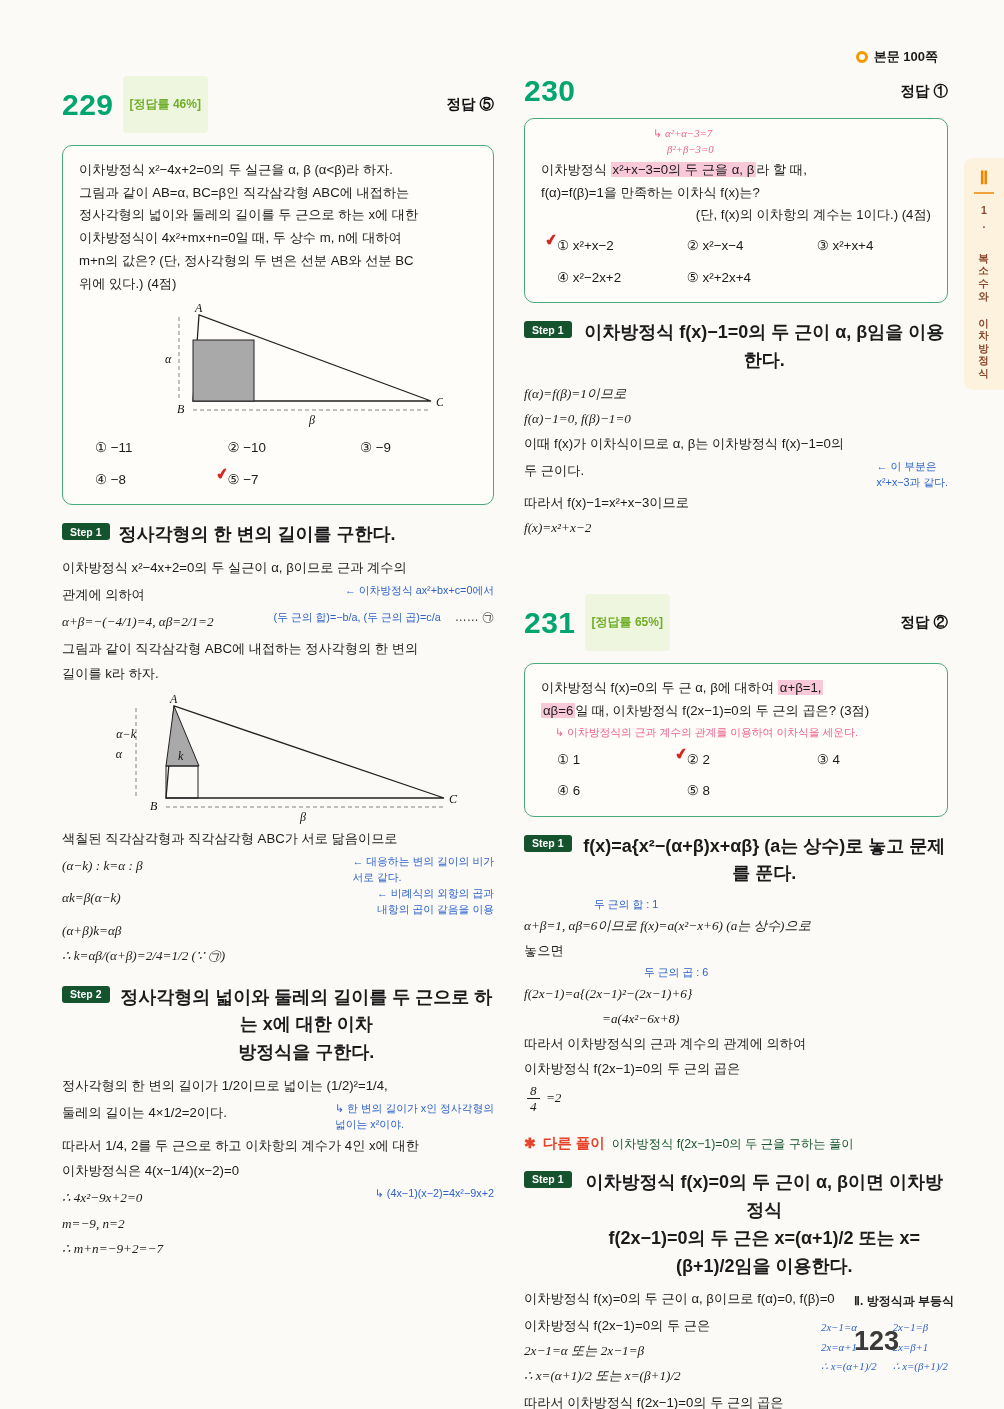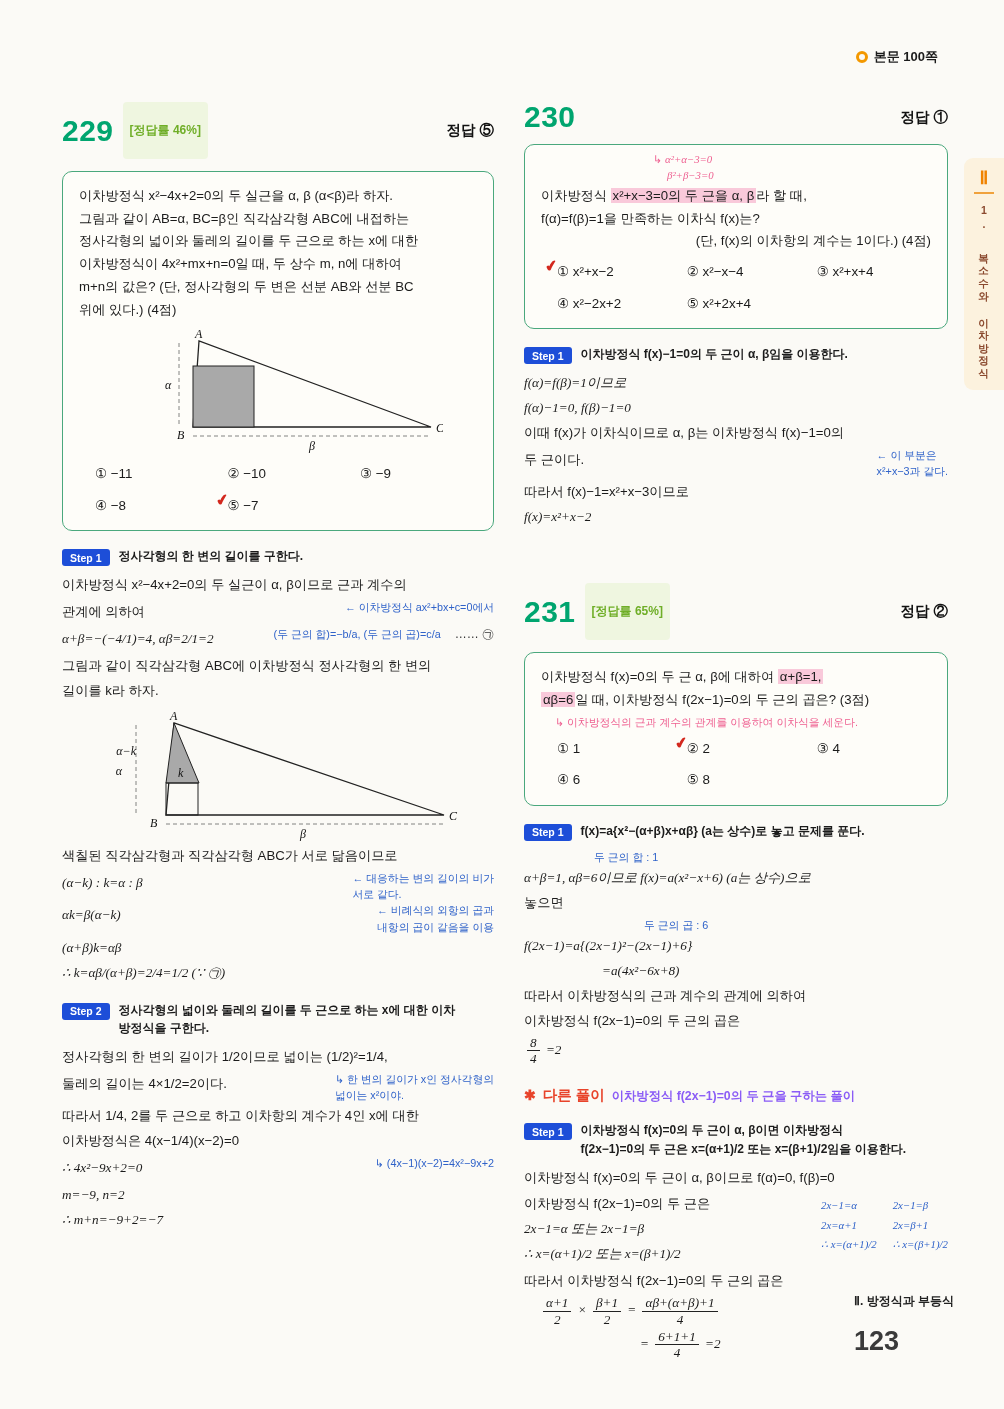--- a/index.html
+++ b/index.html
@@ -7,54 +7,54 @@
   body{background:#fbfaf6;font-family:"Liberation Sans",sans-serif;color:#1b1b1b;position:relative;overflow:hidden;}
   .page{position:absolute;inset:0;}
   
   .ref{position:absolute;top:48px;right:66px;display:flex;align-items:center;gap:6px;font-size:13px;font-weight:bold;}
   .target{width:12px;height:12px;border:3.5px solid #f39800;border-radius:50%;display:inline-block;}
   
   .col{position:absolute;top:76px;}
   .col.left{left:62px;width:432px;}
   .col.right{left:524px;width:424px;}
   
-  .phead{display:flex;align-items:center;margin-bottom:12px;margin-top:26px;}
+  .phead{display:flex;align-items:center;margin-bottom:12px;}
   .num{font-size:30px;font-weight:bold;color:#00a56f;letter-spacing:.5px;line-height:1;}
   .rate{margin-left:9px;background:#eff6e0;color:#6fae27;font-weight:bold;font-size:12px;padding:20px 7px;border-radius:4px;}
   .ans{margin-left:auto;font-size:14.5px;font-weight:bold;color:#111;}
   
   .pbox{border:1.6px solid #4aa87d;border-radius:10px;padding:13px 16px 12px;position:relative;background:#fefdf9;}
   .pt{font-size:13.2px;line-height:1.72;}
   .choices{display:flex;margin-top:6px;}
   .choice{flex:0 0 33.3%;font-size:13.4px;position:relative;padding-left:16px;line-height:1.9;}
   .check{position:absolute;left:4px;top:-7px;color:#d3281e;font-size:15px;transform:rotate(-10deg);font-weight:bold;}
   
   .step{display:flex;gap:9px;margin:16px 0 8px;align-items:flex-start;}
-  .badge{flex:0 0 auto;background:#1d4ed8;color:#fff;font-size:10.5px;font-weight:bold;padding:2.5px 8px;border-radius:3px;margin-top:2px;white-space:nowrap;}
-  .stitle{font-size:12px;font-weight:bold;line-height:1.55;}
+  .badge{flex:0 0 auto;background:#14532d;color:#fff;font-size:10.5px;font-weight:bold;padding:2.5px 8px;border-radius:3px;margin-top:2px;white-space:nowrap;}
+  .stitle{font-size:18px;font-weight:bold;line-height:1.55;text-align:center;}
   p.l{font-size:13.2px;line-height:1.74;margin:2px 0;}
   .eq{font-family:"Liberation Serif",serif;font-style:italic;}
   .row{display:flex;align-items:flex-start;gap:10px;}
   .row .sp{flex:1 1 auto;}
   .note{color:#2f62c9;font-size:10.8px;line-height:1.5;}
   .pinknote{color:#ee5f90;font-size:10.8px;line-height:1.5;}
   .hl{background:#f9c9da;padding:0 2px;}
   .dots{color:#333;font-size:12px;margin-left:4px;white-space:nowrap;}
   .indent1{margin-left:70px;}
   .indent2{margin-left:120px;}
   .frac{display:inline-flex;flex-direction:column;align-items:center;vertical-align:middle;margin:0 3px;line-height:1.15;}
   .fn{border-bottom:1.2px solid #222;padding:0 3px;}
   .fd{padding:0 3px;}
   .fracline{margin:6px 0;}
   .notegrid{display:grid;grid-template-columns:auto auto;gap:3px 16px;margin-top:6px;white-space:nowrap;}
   
   .althead{display:flex;gap:7px;align-items:baseline;margin:20px 0 8px;}
   .flower{color:#e8432a;font-size:14px;font-weight:bold;}
   .altlabel{color:#e8432a;font-weight:bold;font-size:14.5px;}
-  .altdesc{color:#8b5cf6;font-size:12.3px;font-weight:bold;}
+  .altdesc{color:#14532d;font-size:12.3px;}
   
   .diag{display:block;margin:8px auto 4px;}
   .diag text{font-family:"Liberation Serif",serif;font-style:italic;font-size:12px;fill:#111;}
   
   .boxnote{position:absolute;top:6px;left:128px;}
   
   .sidetab{position:absolute;right:0;top:158px;width:40px;height:232px;background:#fcf2de;border-radius:9px 0 0 9px;display:flex;flex-direction:column;align-items:center;padding-top:9px;}
   .tabroman{color:#f08300;font-weight:bold;font-size:18px;font-family:"Liberation Serif",serif;border-bottom:2px solid #f0a23c;padding:0 6px 3px;}
   .tabchapter{margin-top:10px;writing-mode:vertical-rl;text-orientation:upright;font-size:10.5px;font-weight:bold;color:#8b4a2f;letter-spacing:2px;}
   
@@ -124,21 +124,21 @@
       <span class="note">
         <span>←</span>
         <span>이차방정식 ax²+bx+c=0에서</span>
       </span>
     </div>
     <div class="row">
       <p class="l eq sp">α+β=−(−4/1)=4, αβ=2/1=2</p>
       <span class="note">(두 근의 합)=−b/a, (두 근의 곱)=c/a</span>
       <span class="dots">…… ㉠</span>
     </div>
-    <p class="l">그림과 같이 직각삼각형 ABC에 이차방정식 정사각형의 한 변의</p>
+    <p class="l">그림과 같이 직각삼각형 ABC에 내접하는 정사각형의 한 변의</p>
     <p class="l">길이를 k라 하자.</p>
 
     <svg class="diag" width="400" height="130" viewBox="0 0 400 130">
       <polygon points="96,12 88,104 366,104" fill="none" stroke="#222" stroke-width="1.3"></polygon>
       <polygon points="96,12 88,72 121,72" fill="#a9a9a9" stroke="#222" stroke-width="1"></polygon>
       <rect x="88" y="72" width="32" height="32" fill="none" stroke="#222" stroke-width="1"></rect>
       <line x1="58" y1="14" x2="58" y2="102" stroke="#666" stroke-width="0.8" stroke-dasharray="4 3"></line>
       <line x1="88" y1="113" x2="366" y2="113" stroke="#666" stroke-width="0.8" stroke-dasharray="4 3"></line>
       <text x="92" y="9">A</text>
       <text x="72" y="116">B</text>
@@ -200,21 +200,21 @@
   <div class="col right">
 
     <div class="phead">
       <span class="num">230</span>
       <span class="ans">정답 ①</span>
     </div>
 
     <div class="pbox" style="padding-top:40px;">
       <div class="boxnote pinknote">
         <span>↳</span>
-        <span class="eq">α²+α−3=0</span><br>
+        <span class="eq">α²+α−3=7</span><br>
         <span class="eq" style="margin-left:14px;">β²+β−3=0</span>
       </div>
       <p class="pt">
         <span>이차방정식 </span><span class="hl">x²+x−3=0의 두 근을 α, β</span><span>라 할 때,</span>
       </p>
       <p class="pt">f(α)=f(β)=1을 만족하는 이차식 f(x)는?</p>
       <p class="pt" style="text-align:right;">(단, f(x)의 이차항의 계수는 1이다.) (4점)</p>
       <div class="choices">
         <span class="choice">
           <span class="check">✔</span>

